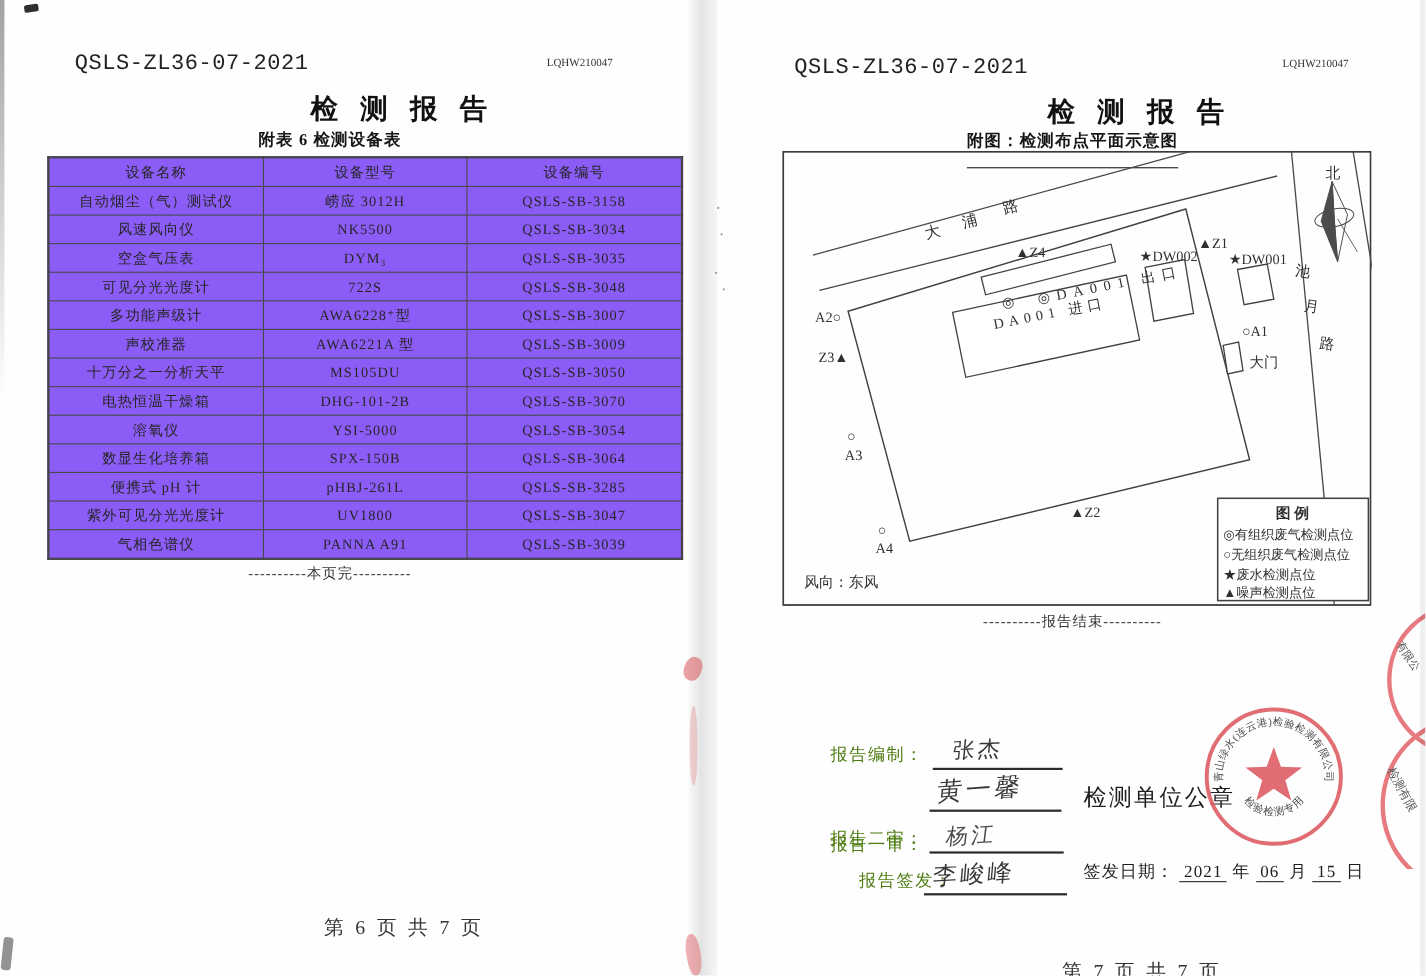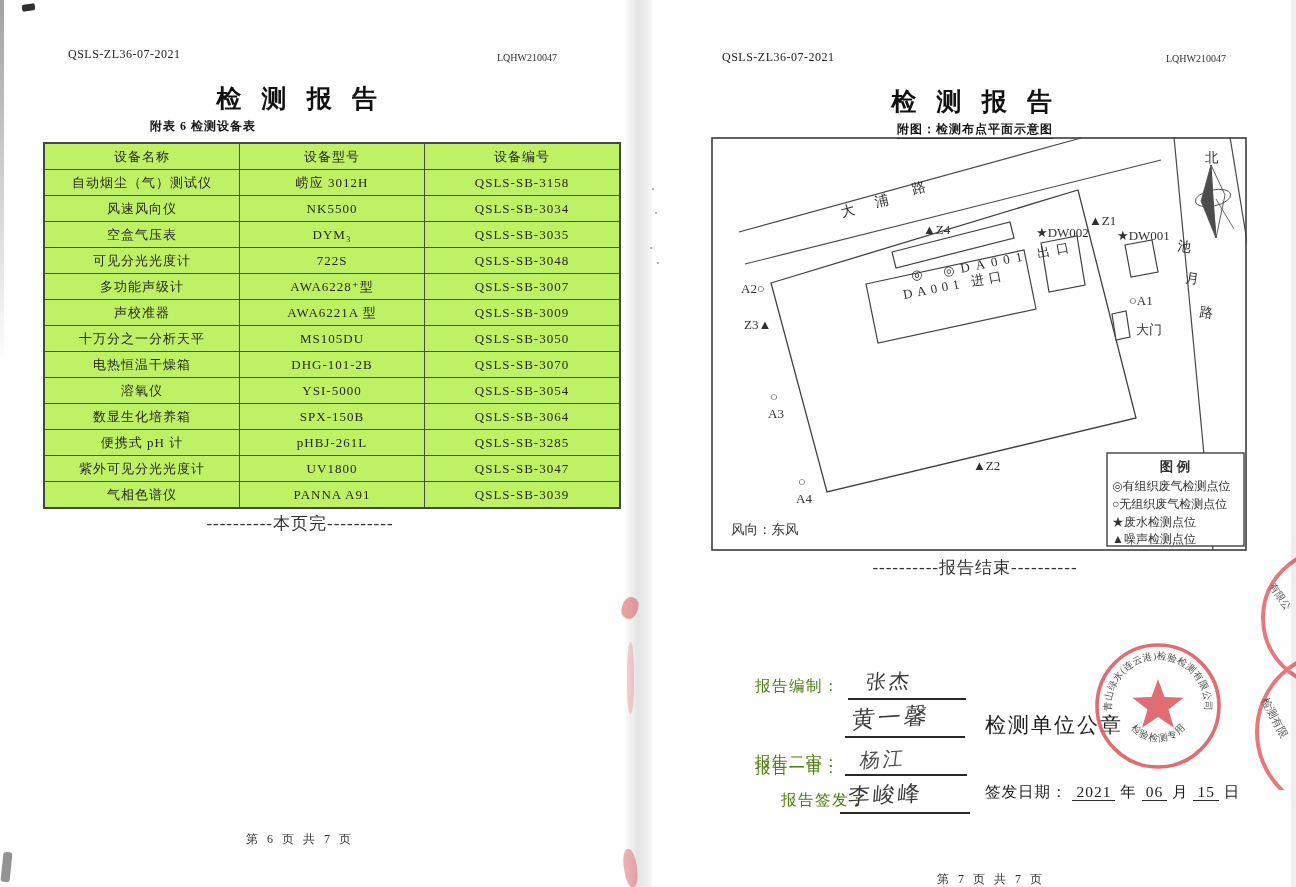--- a/index.html
+++ b/index.html
@@ -2,30 +2,30 @@
 <html><head>
 <meta charset="utf-8">
 <style>
   html,body{margin:0;padding:0;}
   body{
     width:1296px;height:887px;position:relative;overflow:hidden;
     background:#fefefe;color:#2b2b2b;
     font-family:"Liberation Serif","DejaVu Serif",serif;
   }
   .abs{position:absolute;}
-  .doc-code{font-size:12px;letter-spacing:.5px;color:#222;}
+  .doc-code{font-size:20px;letter-spacing:.5px;color:#222;font-family:Liberation Mono, monospace;}
   .report-no{font-size:10px;color:#333;}
-  .page-title{font-size:25px;font-weight:bold;letter-spacing:7px;text-align:center;color:#111;}
-  .page-subtitle{font-size:12px;font-weight:bold;letter-spacing:1px;color:#161616;}
-  .underlined{border-bottom:1.5px solid #1c1c1c;padding-bottom:0;}
-  .end-note{font-size:17px;text-align:center;color:#333;letter-spacing:1px;}
-  .page-footer{font-size:12px;text-align:center;letter-spacing:3px;color:#333;}
-
-  
-  #equip-table{border-collapse:collapse;border:2px solid #454545;background:#bef264;}
+  .page-title{font-size:25px;font-weight:bold;letter-spacing:7px;text-align:right;color:#111;}
+  .page-subtitle{font-size:15px;font-weight:bold;text-align:center;letter-spacing:1px;color:#161616;}
+  .underlined{border-bottom:1.5px solid #1c1c1c;padding-bottom:14px;}
+  .end-note{font-size:13px;text-align:center;color:#333;letter-spacing:1px;}
+  .page-footer{font-size:18px;text-align:right;letter-spacing:3px;color:#333;}
+
+  
+  #equip-table{border-collapse:collapse;border:2px solid #454545;background:#8b5cf6;}
   #equip-table th,#equip-table td{
     border:1px solid #4a4a4a;height:25px;padding:0 4px;
     font-size:13px;font-weight:normal;text-align:center;letter-spacing:1px;color:#262626;
   }
   #equip-table th:nth-child(1),#equip-table td:nth-child(1){width:186px;}
   #equip-table th:nth-child(2),#equip-table td:nth-child(2){width:176px;}
   #equip-table th:nth-child(3),#equip-table td:nth-child(3){width:186px;}
 
   
   .sig-label{font-size:15.5px;letter-spacing:1.5px;color:#4d7c0f;}

